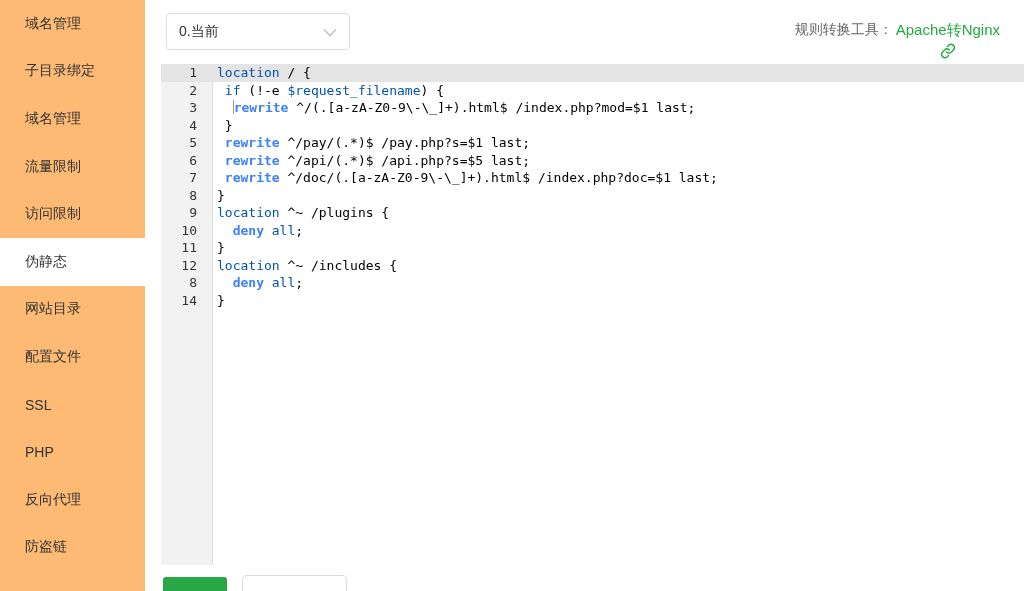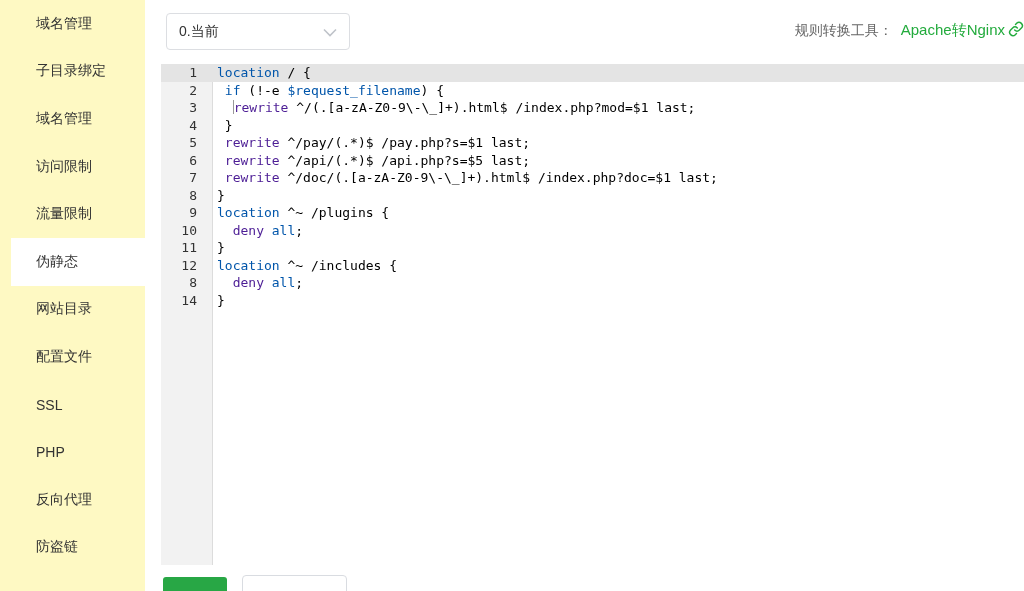--- a/index.html
+++ b/index.html
@@ -2,51 +2,51 @@
 <html><head>
 <meta charset="utf-8">
 <style>
   * { margin:0; padding:0; box-sizing:border-box; }
   html,body { width:1024px; height:591px; overflow:hidden; background:#fff;
               font-family:"Liberation Sans", sans-serif; }
   .app { position:relative; width:1024px; height:591px; }
 
   
   .sidebar { position:absolute; left:0; top:0; width:145px; height:591px;
-             background:#fef9c3;padding-left:11px; }
+             background:#fdba74; }
   .sidebar-item { height:47.6px; display:flex; align-items:center;
                   padding-left:25px; font-size:14px; color:#333; cursor:pointer; }
   .sidebar-item.active { background:#fff; }
 
   
   .content { position:absolute; left:145px; top:0; right:0; height:571px; background:#fff; }
 
   .select-box { position:absolute; left:21px; top:13px; width:184px; height:37px;
                 border:1px solid #dcdee2; border-radius:4px; background:#fff;
                 display:flex; align-items:center; justify-content:space-between;
                 padding:0 12px; font-size:14px; color:#333; cursor:pointer; }
   .select-box .chev { flex:none; }
 
-  .converter { position:absolute; right:0; top:21px; display:flex;
-               align-items:center; font-size:14px; color:#666; gap:8px; }
+  .converter { position:absolute; right:24px; top:21px; display:flex;
+               align-items:flex-start; font-size:14px; color:#666; gap:3px; }
   .converter a { color:#23ab3d; text-decoration:none; font-size:15px; cursor:pointer;
-                 display:flex; align-items:center; gap:3px; }
+                 display:flex; align-items:center; gap:3px;flex-direction:column; }
 
   
   .editor { position:absolute; left:16px; top:64px; right:0; height:501px;
             background:#fff; font-family:"DejaVu Sans Mono","Liberation Mono",monospace;
             font-size:13px; line-height:17.5px; cursor:text; }
   .editor .gutter-bg { position:absolute; left:0; top:0; width:52px; height:100%;
                        background:#f2f2f2; border-right:1px solid #dcdcdc; }
   .editor .lines { position:relative; }
   .line { display:flex; height:17.5px; white-space:pre; }
   .line.active { background:#e4e4e4; }
   .line .ln { flex:none; width:45px; padding-right:9px; text-align:right; color:#333; }
   .line .code { padding-left:11px; }
-  .tok-kw  { color:#4c1d95; }
+  .tok-kw  { color:#3b82f6;font-weight:bold; }
   .tok-kw2 { color:#0055aa; }
   .tok-p   { color:#000; }
   .cursor  { display:inline-block; width:1px; height:14px; background:#999;
              vertical-align:-2px; }
 
   
   .btn-primary { position:absolute; left:18px; top:577px; width:64px; height:30px;
                  background:#28a745; border:none; border-radius:3px; cursor:pointer; }
   .btn-outline { position:absolute; left:97px; top:575px; width:105px; height:30px;
                  background:#fff; border:1px solid #d9dce1; border-radius:4px; cursor:pointer; }
@@ -60,24 +60,24 @@
       <div class="sidebar-item">
         <span>域名管理</span>
       </div>
       <div class="sidebar-item">
         <span>子目录绑定</span>
       </div>
       <div class="sidebar-item">
         <span>域名管理</span>
       </div>
       <div class="sidebar-item">
-        <span>访问限制</span>
+        <span>流量限制</span>
       </div>
       <div class="sidebar-item">
-        <span>流量限制</span>
+        <span>访问限制</span>
       </div>
       <div class="sidebar-item active">
         <span>伪静态</span>
       </div>
       <div class="sidebar-item">
         <span>网站目录</span>
       </div>
       <div class="sidebar-item">
         <span>配置文件</span>
       </div>

